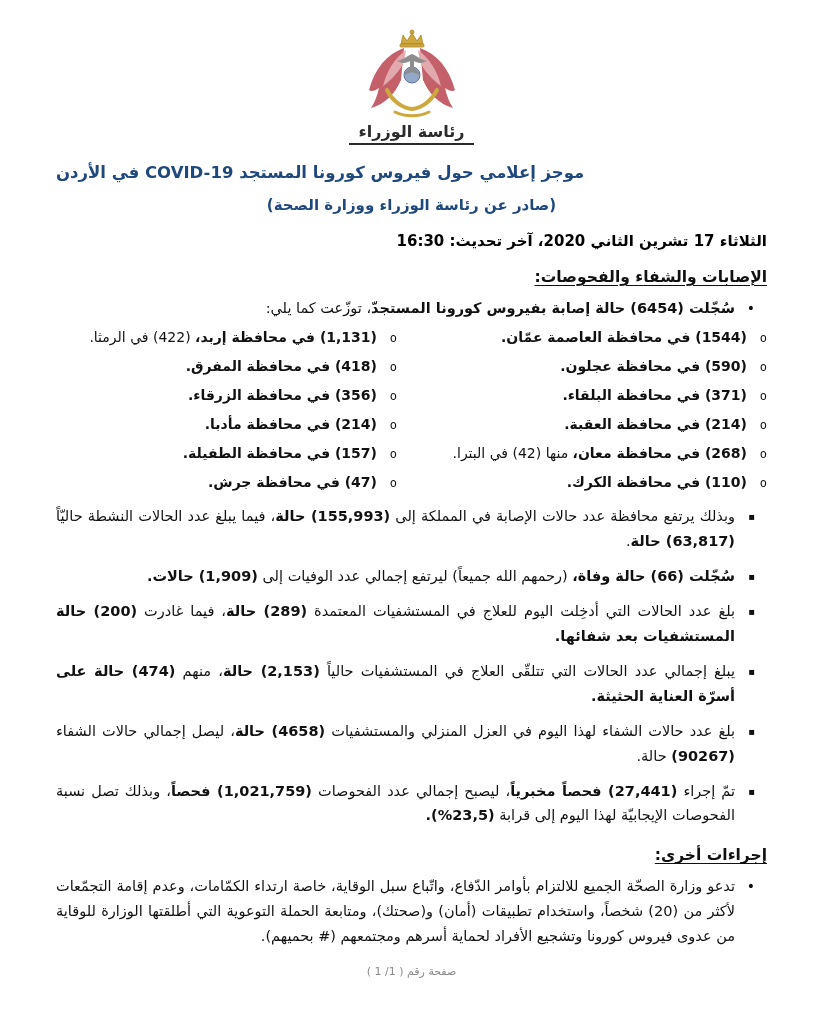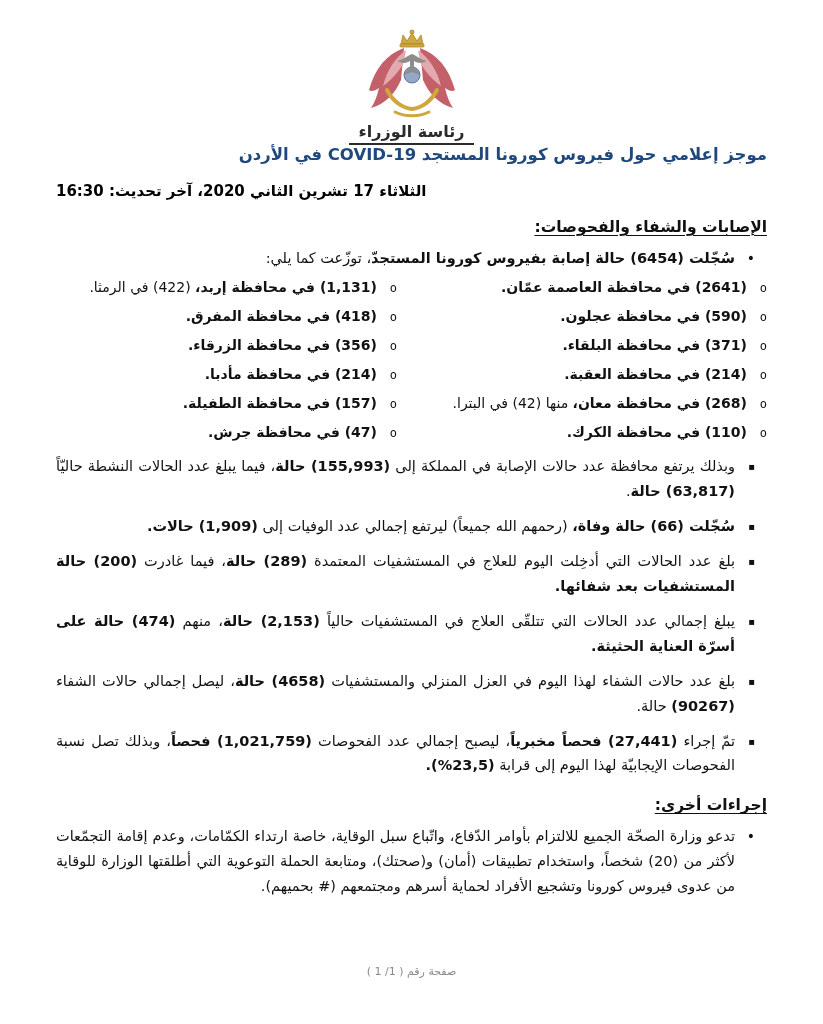--- a/index.html
+++ b/index.html
@@ -16,23 +16,23 @@
   body{font-family:"DejaVu Sans",sans-serif;color:var(--ink);}
   .page{
     width:823px;min-height:1024px;margin:0 auto;background:#fff;
     direction:rtl;padding:26px 56px 14px;position:relative;
   }
   .logo{display:flex;flex-direction:column;align-items:center;margin-top:2px;}
   .calligraphy{
     margin-top:2px;font-weight:700;font-size:16px;color:#2b2b2b;
     letter-spacing:0.5px;border-bottom:2px solid #2b2b2b;padding:0 10px 2px;
   }
-  .title{color:var(--blue);text-align:right;font-weight:700;font-size:16.5px;}
+  .title{color:var(--blue);text-align:left;font-weight:700;font-size:16.5px;margin-top:18px;}
   .subtitle{color:var(--blue);text-align:center;font-weight:700;font-size:15px;margin-top:14px;}
-  .date{text-align:left;font-weight:700;font-size:15px;margin-top:18px;color:#000;}
+  .date{text-align:right;font-weight:700;font-size:15px;margin-top:18px;color:#000;}
   .section-h{
     margin-top:18px;font-weight:700;font-size:15.5px;
     text-decoration:underline;text-underline-offset:3px;
   }
   .row{display:flex;margin-top:10px;padding-right:12px;}
   .row .marker{flex:0 0 20px;}
   .marker.dot{font-size:14px;line-height:25px;}
   .marker.sq{font-size:10px;line-height:25px;}
   .row .txt{flex:1;text-align:justify;line-height:1.72;font-size:14.5px;}
   .bold{font-weight:700;}
@@ -72,34 +72,35 @@
 
       <path d="M55 26 C50 28 46 32 40 33 C46 36 50 35 53 33 L53 40 C50 42 48 44 47 47 L55 44 L63 47 C62 44 60 42 57 40 L57 33 C60 35 64 36 70 33 C64 32 60 28 55 26 Z" fill="#8d8d8d"></path>
 
       <path d="M30 62 C36 74 46 80 55 81 C64 80 74 74 80 62" fill="none" stroke="#cfa83d" stroke-width="4" stroke-linecap="round"></path>
       <path d="M38 84 C48 89 62 89 72 84" fill="none" stroke="#cfa83d" stroke-width="3" stroke-linecap="round"></path>
     </svg>
     <div class="calligraphy">رئاسة الوزراء</div>
   </div>
 
   <div class="title">موجز إعلامي حول فيروس كورونا المستجد COVID-19 في الأردن</div>
+  <div class="subtitle">(صادر عن رئاسة الوزراء ووزارة الصحة)</div>
   <div class="date">الثلاثاء 17 تشرين الثاني 2020، آخر تحديث: 16:30</div>
 
   <div class="section-h">الإصابات والشفاء والفحوصات:</div>
 
   <div class="row">
     <span class="marker dot">•</span>
     <div class="txt"><span class="bold">سُجّلت (6454) حالة إصابة بفيروس كورونا المستجدّ</span><span>، توزّعت كما يلي:</span></div>
   </div>
 
   <div class="prov-grid">
 
   <div class="prov">
         <span class="marker">o</span>
-        <div class="ptxt"><span class="bold">(2641) في محافظة العاصمة عمّان.</span></div>
+        <div class="ptxt"><span class="bold">(1544) في محافظة العاصمة عمّان.</span></div>
       </div>
       <div class="prov">
         <span class="marker">o</span>
         <div class="ptxt"><span class="bold">(1,131) في محافظة إربد،</span><span> (422) في الرمثا.</span></div>
       </div>
       <div class="prov">
         <span class="marker">o</span>
         <div class="ptxt"><span class="bold">(590) في محافظة عجلون.</span></div>
       </div>
       <div class="prov">

